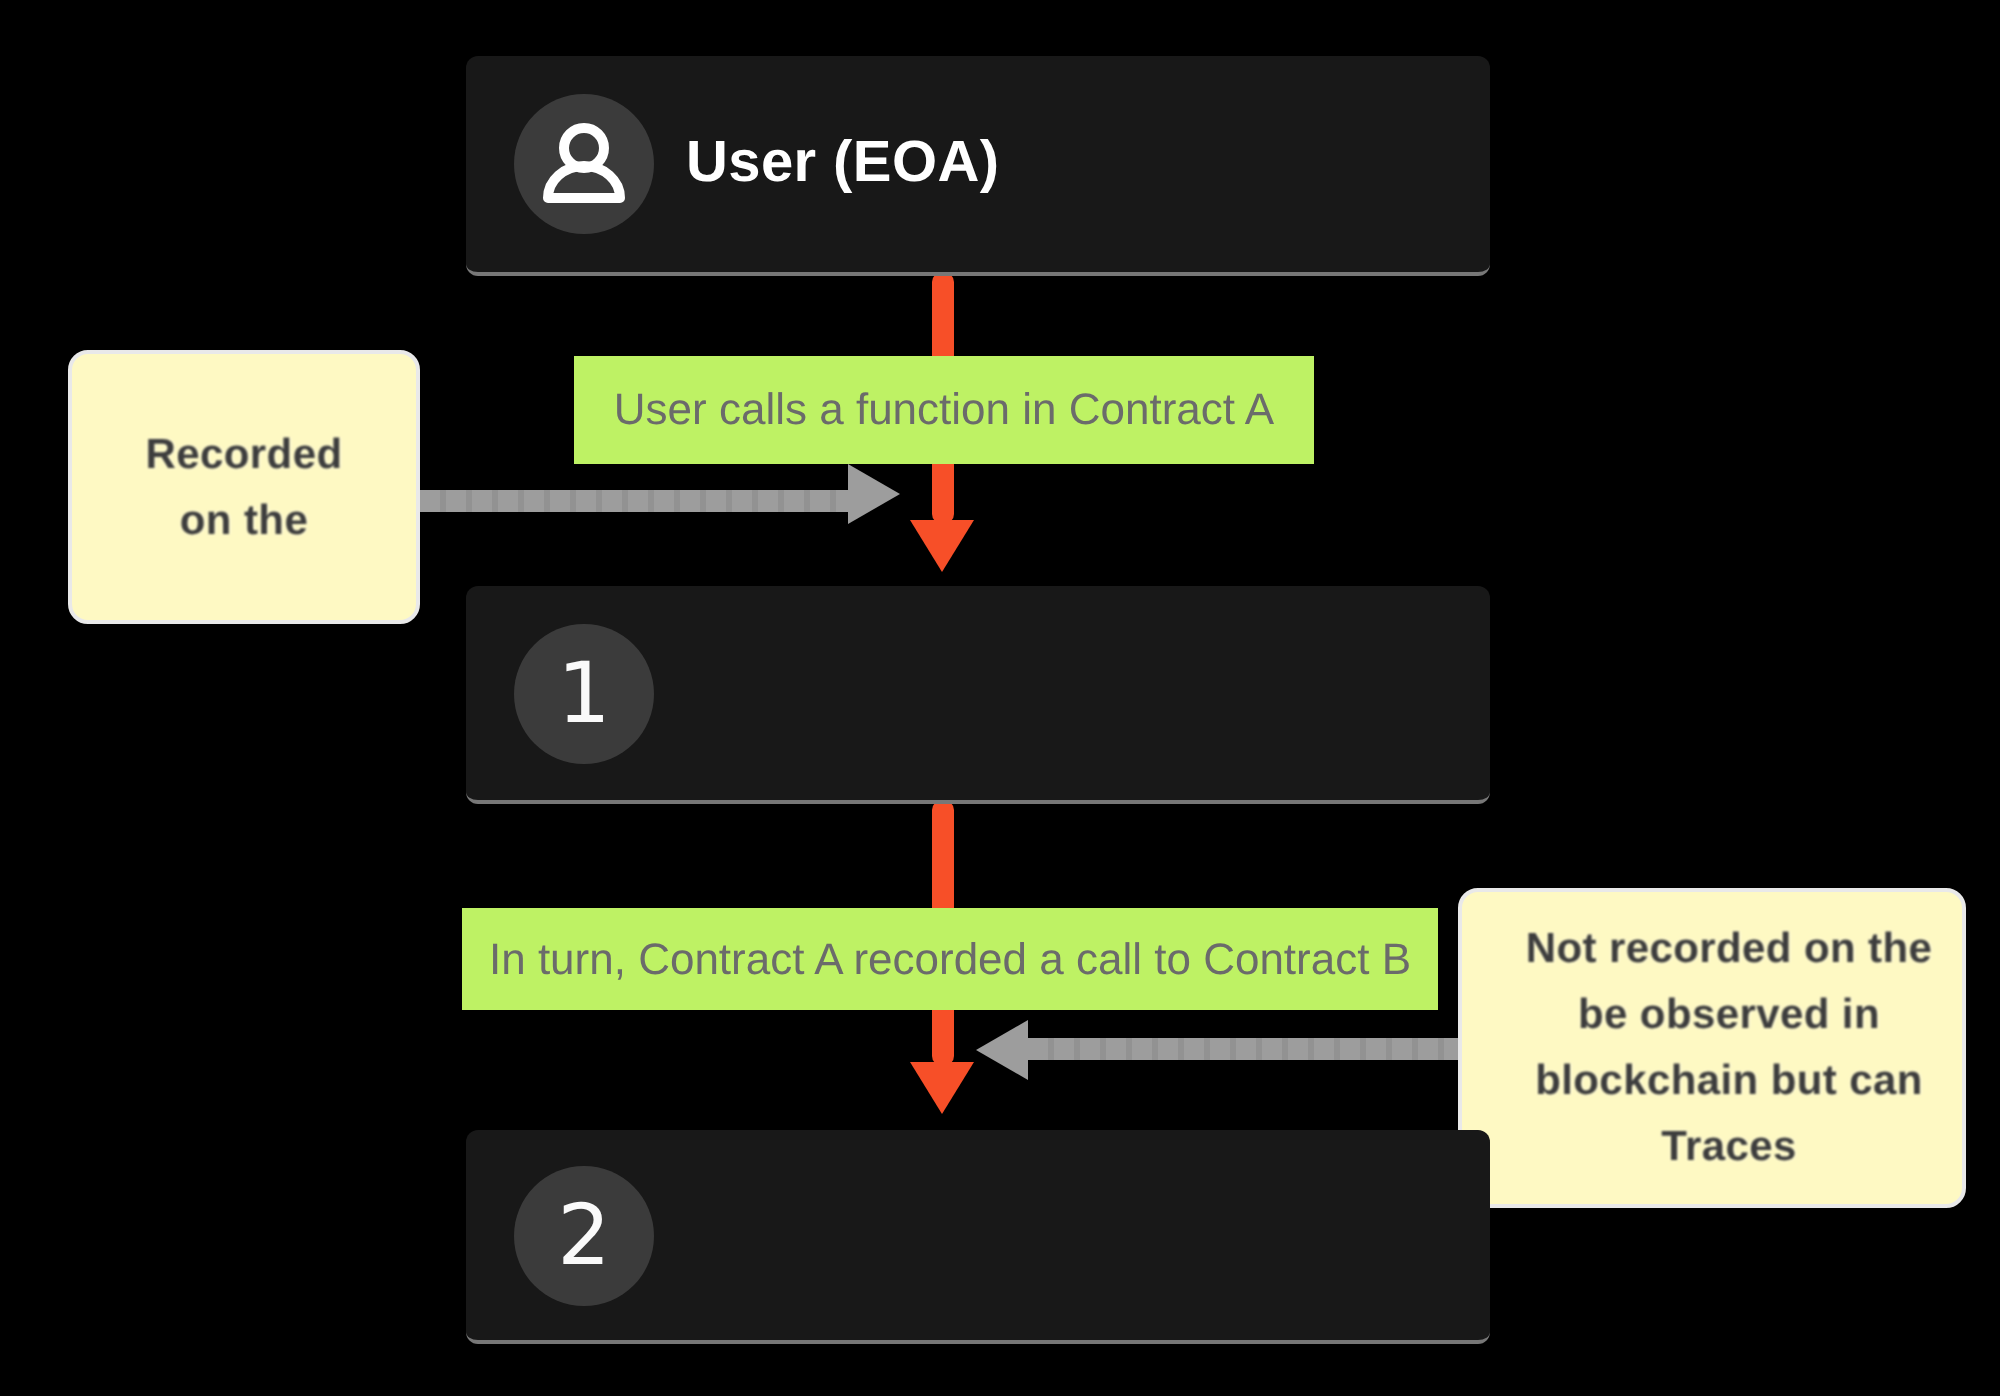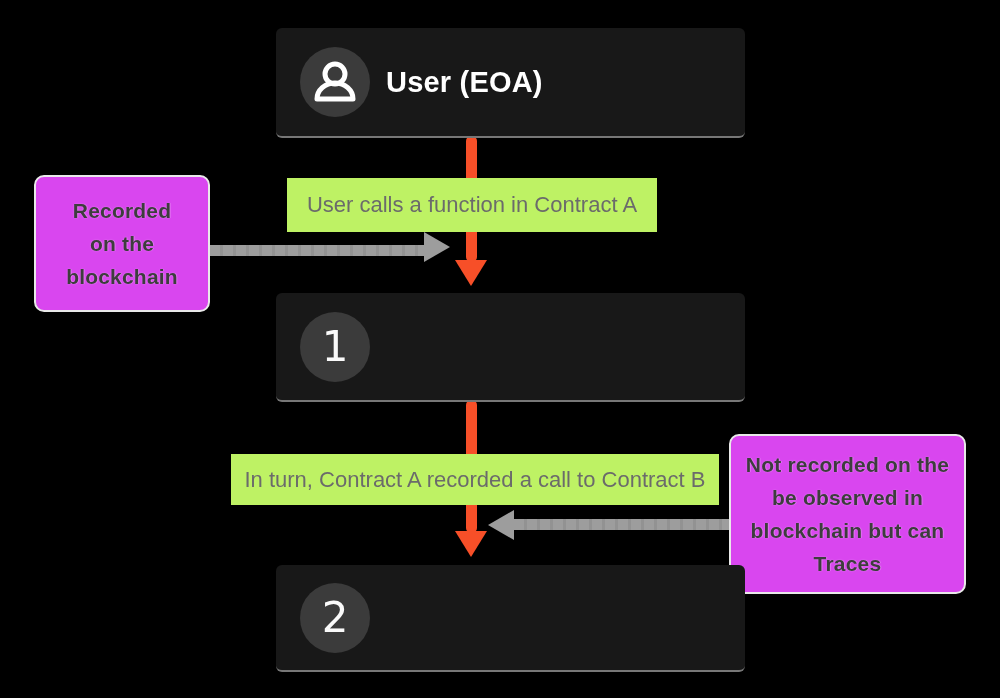--- a/index.html
+++ b/index.html
@@ -2,24 +2,24 @@
 <html><head>
 <meta charset="utf-8">
 <style>
   html,body{margin:0;padding:0;background:#000;}
   .canvas{
     position:relative;width:1000px;height:698px;background:#000;overflow:hidden;
     font-family:"Liberation Sans", sans-serif;
   }
   
   .node{
-    position:absolute;left:233px;width:469px;height:107px;
+    position:absolute;left:233px;width:512px;height:107px;
     background:#181818;border-radius:6px;
     border-bottom:2px solid #777;
-    display:flex;align-items:center;margin-left:43px;
+    display:flex;align-items:center;
   }
   .node .circle{
     position:absolute;left:24px;top:50%;transform:translateY(-50%);
     width:70px;height:70px;border-radius:50%;background:#3b3b3b;
     display:flex;align-items:center;justify-content:center;
   }
   .node .badge{
     font-family:"DejaVu Sans", sans-serif;font-size:42px;font-weight:400;
     color:#fafafa;line-height:1;
   }
@@ -50,21 +50,21 @@
     border-right:26px solid #9d9d9d;
   }
   
   .strip{
     position:absolute;background:#bef264;z-index:2;
     display:flex;align-items:center;justify-content:center;
     color:#6b6b6b;font-size:22px;white-space:nowrap;
   }
   
   .note{
-    position:absolute;background:#d946ef;border:2px solid #e9e9e9;border-radius:10px;
+    position:absolute;background:#fef9c3;border:2px solid #e9e9e9;border-radius:10px;
     display:flex;flex-direction:column;align-items:center;justify-content:center;
     z-index:2;
   }
   .note .line{
     color:#3d3d3d;font-weight:bold;font-size:21px;line-height:33px;
     letter-spacing:.2px;white-space:nowrap;
     text-shadow:1px 0 0 rgba(255,255,255,.18),0 0 2px rgba(255,255,255,.3);
     filter:blur(0.5px);
   }
   .node-card{z-index:3;}
@@ -107,23 +107,22 @@
 
   <div class="node node-card" style="top:565px;height:105px;">
     <div class="circle">
       <span class="badge">2</span>
     </div>
   </div>
 
   <div class="note" style="left:34px;top:175px;width:172px;height:133px;">
     <span class="line">Recorded</span>
     <span class="line">on the</span>
-    <span class="line">blockchain</span>
   </div>
 
-  <div class="note" style="left:729px;top:434px;width:233px;height:156px;">
+  <div class="note" style="left:729px;top:444px;width:233px;height:156px;padding-left:17px;">
     <span class="line">Not recorded on the</span>
     <span class="line">be observed in</span>
     <span class="line">blockchain but can</span>
     <span class="line">Traces</span>
   </div>
 
 </div>
 
 </body></html>

